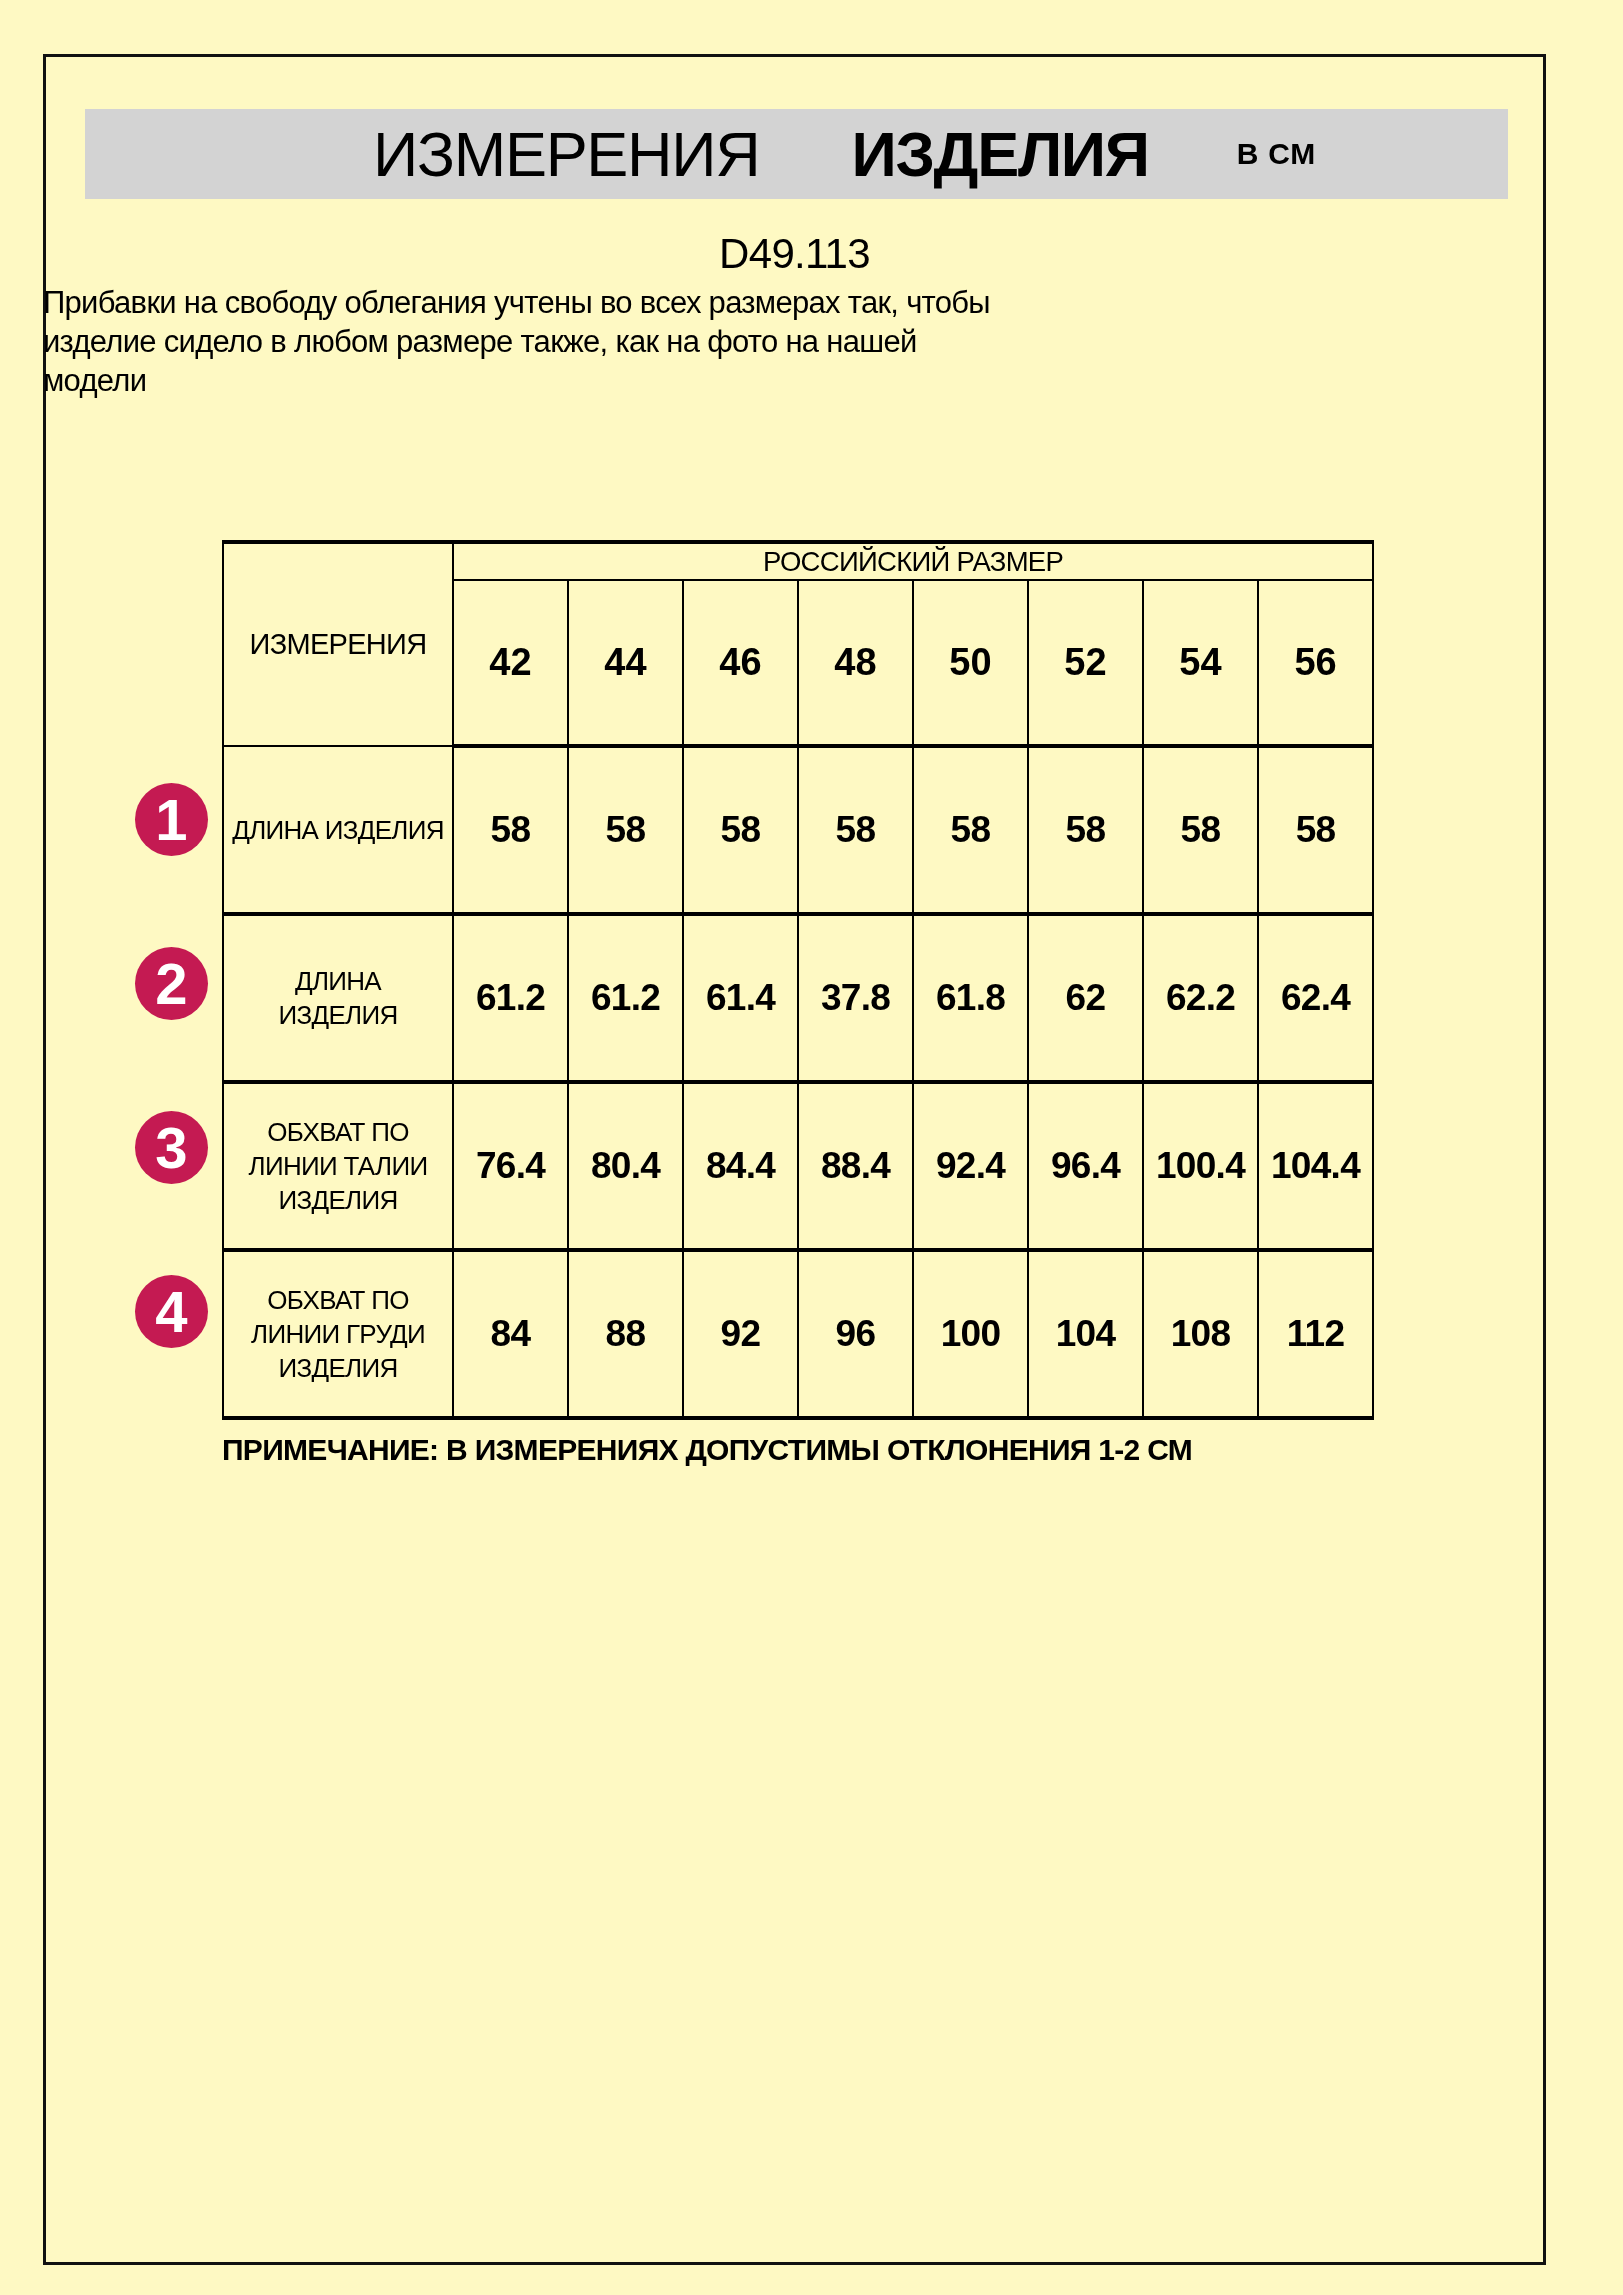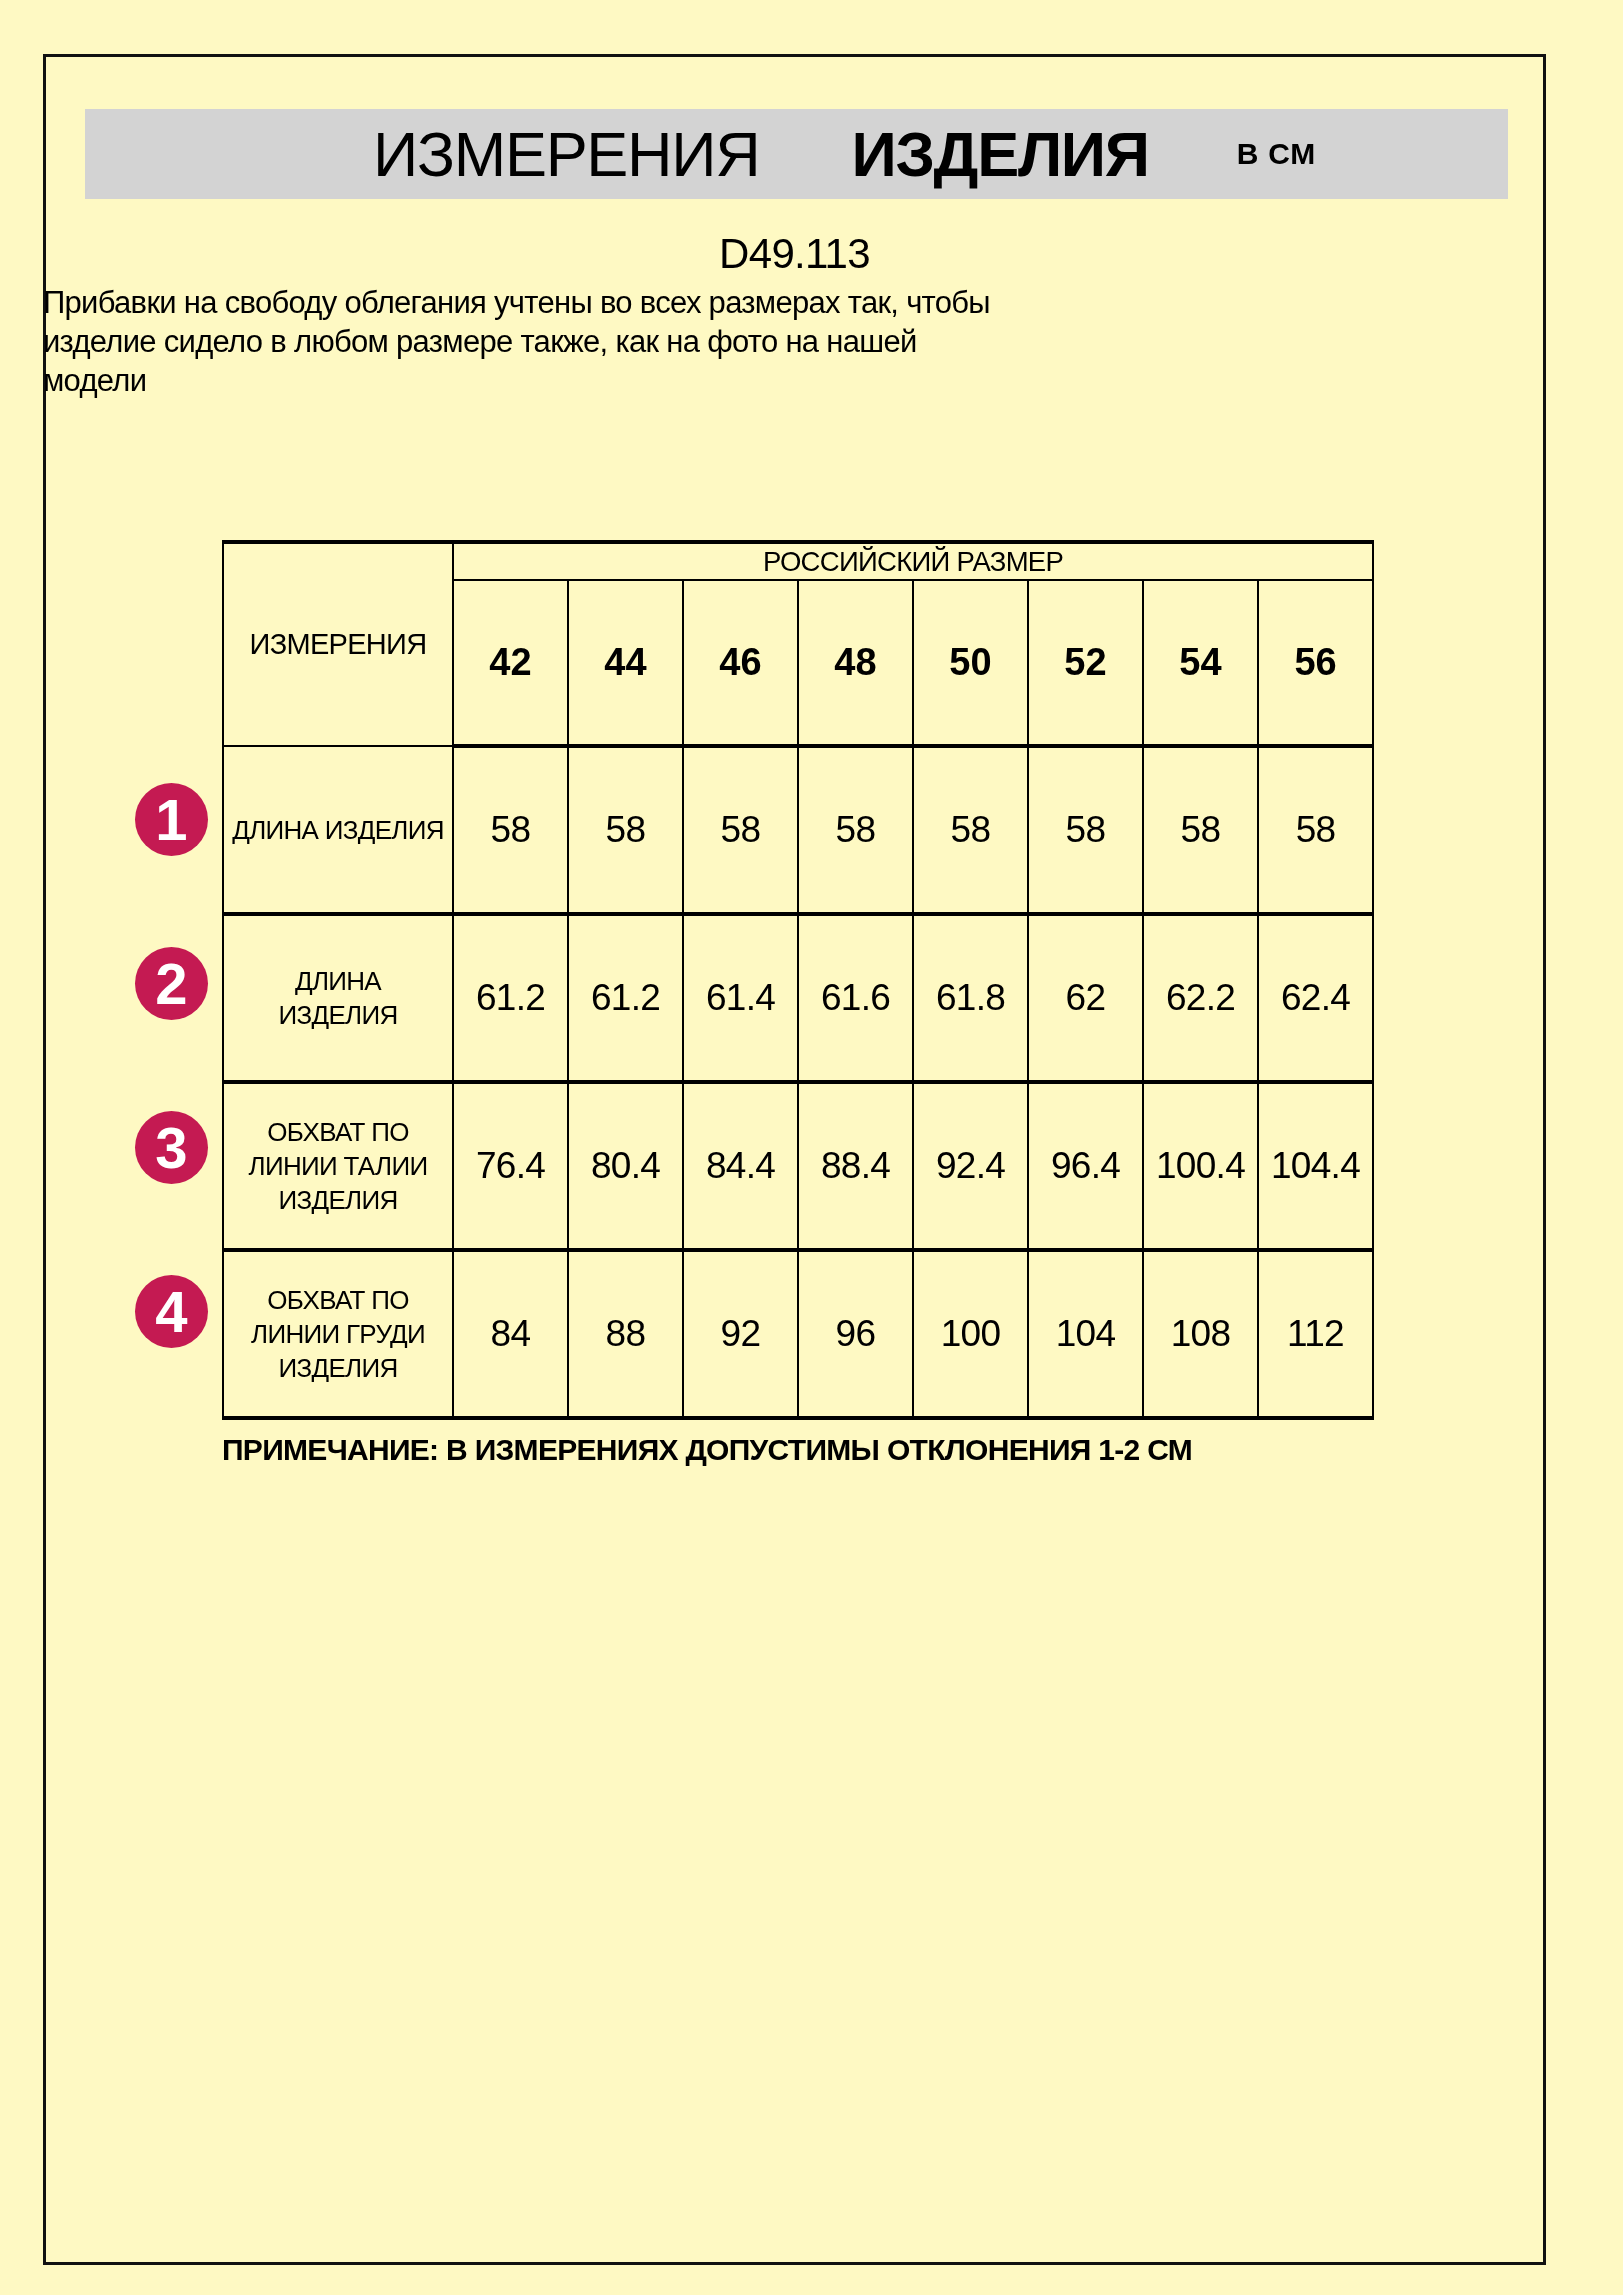--- a/index.html
+++ b/index.html
@@ -91,21 +91,21 @@
     letter-spacing: -0.7px;
     border-bottom: 4.6px solid #000000;
   }
   td.size-cell { font-size: 38px; font-weight: bold; }
   td.row-label-cell {
     font-size: 26px;
     line-height: 34px;
     letter-spacing: -0.7px;
     white-space: pre-line;
   }
-  td.value-cell { font-size: 37px; letter-spacing: -0.7px; }
+  td.value-cell { font-size: 37px; letter-spacing: -0.7px; font-weight: bold; }
   .badge {
     position: absolute;
     left: 135px;
     width: 73px; height: 73px;
     border-radius: 50%;
     background: #c41a52;
     color: #ffffff;
     font-size: 58px;
     font-weight: bold;
     display: flex;
@@ -182,21 +182,21 @@
       <td class="value-cell">58</td>
       <td class="value-cell">58</td>
       <td class="value-cell">58</td>
     </tr>
     <tr class="data-row">
       <td class="row-label-cell">ДЛИНА
 ИЗДЕЛИЯ</td>
       <td class="value-cell">61.2</td>
       <td class="value-cell">61.2</td>
       <td class="value-cell">61.4</td>
-      <td class="value-cell">61.6</td>
+      <td class="value-cell">37.8</td>
       <td class="value-cell">61.8</td>
       <td class="value-cell">62</td>
       <td class="value-cell">62.2</td>
       <td class="value-cell">62.4</td>
     </tr>
     <tr class="data-row">
       <td class="row-label-cell">ОБХВАТ ПО
 ЛИНИИ ТАЛИИ
 ИЗДЕЛИЯ</td>
       <td class="value-cell">76.4</td>

